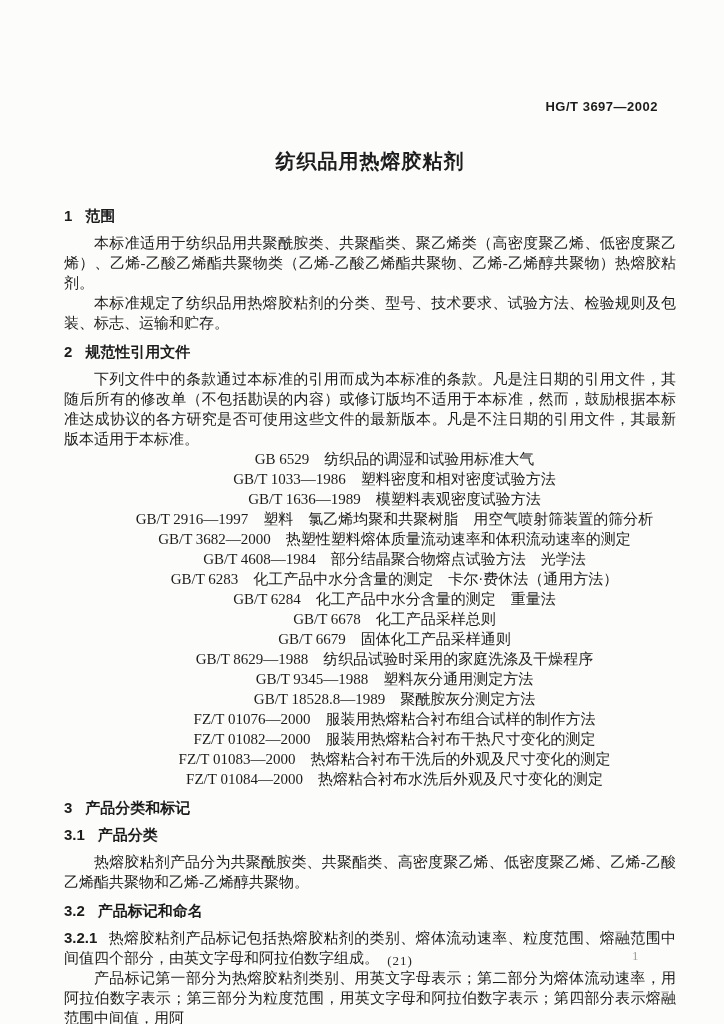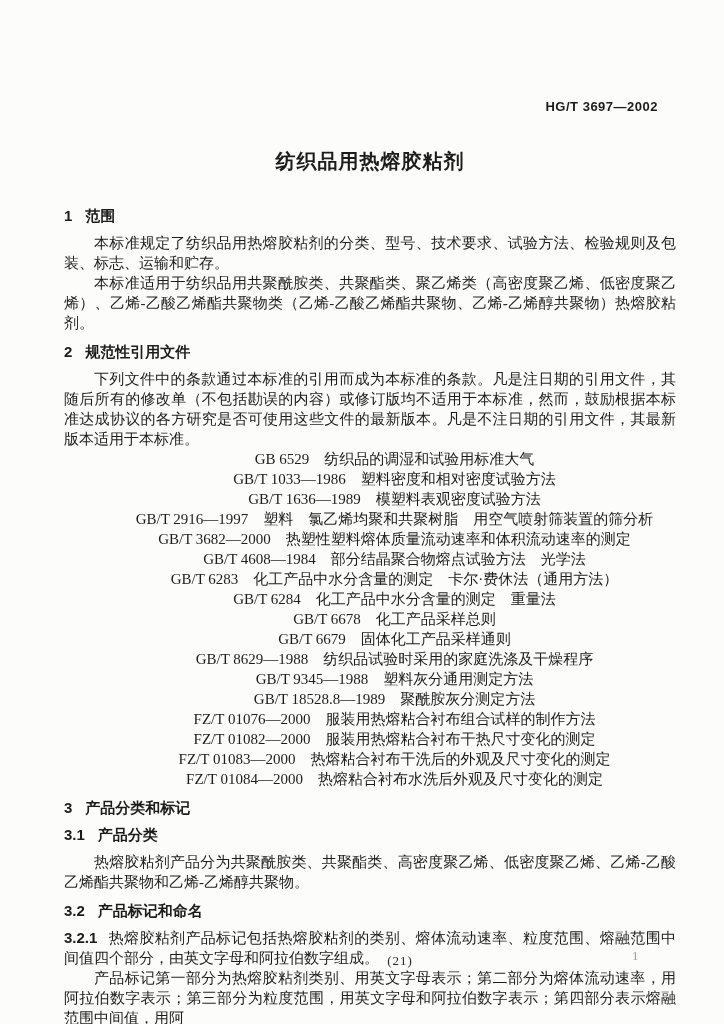--- a/index.html
+++ b/index.html
@@ -86,22 +86,22 @@
 <body>
 
 <div class="page">
 
   <div class="header-code">HG/T 3697—2002</div>
 
   <div class="content">
     <div class="doc-title">纺织品用热熔胶粘剂</div>
 
   <div class="blk heading"><span class="hnum">1</span><span class="htext">范围</span></div>
+      <div class="blk para">本标准适用于纺织品用共聚酰胺类、共聚酯类、聚乙烯类（高密度聚乙烯、低密度聚乙烯）、乙烯-乙酸乙烯酯共聚物类（乙烯-乙酸乙烯酯共聚物、乙烯-乙烯醇共聚物）热熔胶粘剂。</div>
       <div class="blk para">本标准规定了纺织品用热熔胶粘剂的分类、型号、技术要求、试验方法、检验规则及包装、标志、运输和贮存。</div>
-      <div class="blk para">本标准适用于纺织品用共聚酰胺类、共聚酯类、聚乙烯类（高密度聚乙烯、低密度聚乙烯）、乙烯-乙酸乙烯酯共聚物类（乙烯-乙酸乙烯酯共聚物、乙烯-乙烯醇共聚物）热熔胶粘剂。</div>
       <div class="blk heading"><span class="hnum">2</span><span class="htext">规范性引用文件</span></div>
       <div class="blk para">下列文件中的条款通过本标准的引用而成为本标准的条款。凡是注日期的引用文件，其随后所有的修改单（不包括勘误的内容）或修订版均不适用于本标准，然而，鼓励根据本标准达成协议的各方研究是否可使用这些文件的最新版本。凡是不注日期的引用文件，其最新版本适用于本标准。</div>
       <div class="blk ref"><span class="rcode">GB 6529</span><span class="rtitle">纺织品的调湿和试验用标准大气</span></div>
       <div class="blk ref"><span class="rcode">GB/T 1033—1986</span><span class="rtitle">塑料密度和相对密度试验方法</span></div>
       <div class="blk ref"><span class="rcode">GB/T 1636—1989</span><span class="rtitle">模塑料表观密度试验方法</span></div>
       <div class="blk ref"><span class="rcode">GB/T 2916—1997</span><span class="rtitle">塑料　氯乙烯均聚和共聚树脂　用空气喷射筛装置的筛分析</span></div>
       <div class="blk ref"><span class="rcode">GB/T 3682—2000</span><span class="rtitle">热塑性塑料熔体质量流动速率和体积流动速率的测定</span></div>
       <div class="blk ref"><span class="rcode">GB/T 4608—1984</span><span class="rtitle">部分结晶聚合物熔点试验方法　光学法</span></div>
       <div class="blk ref"><span class="rcode">GB/T 6283</span><span class="rtitle">化工产品中水分含量的测定　卡尔·费休法（通用方法）</span></div>
       <div class="blk ref"><span class="rcode">GB/T 6284</span><span class="rtitle">化工产品中水分含量的测定　重量法</span></div>

